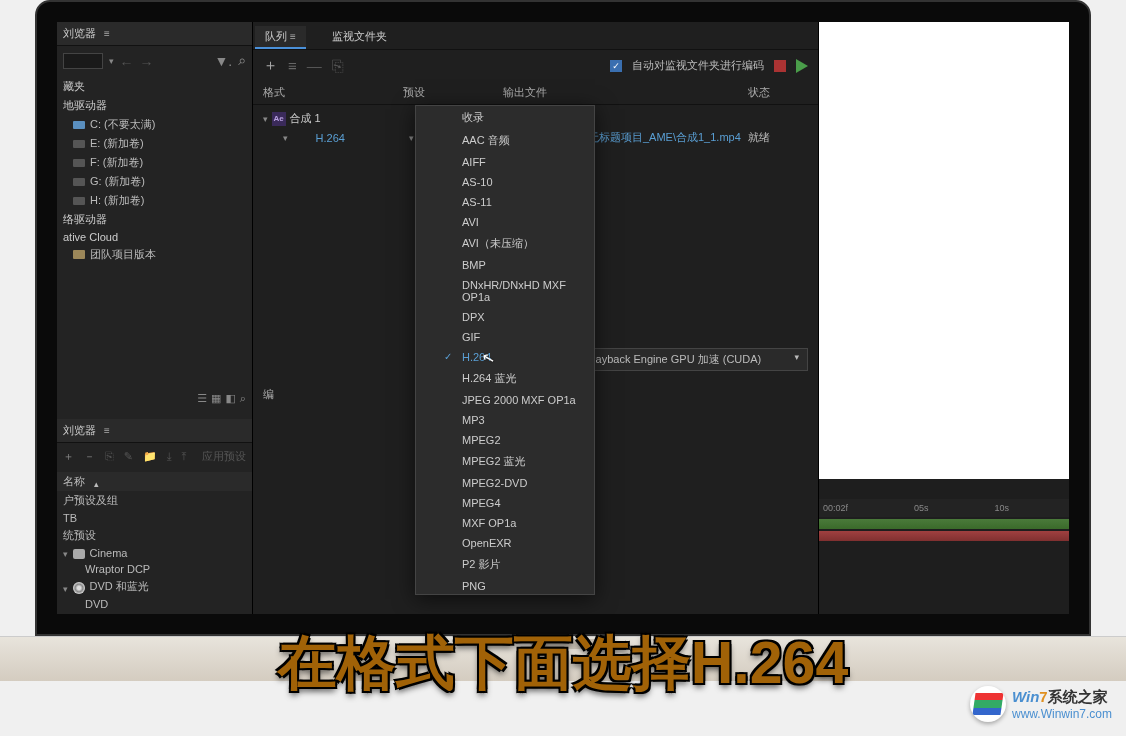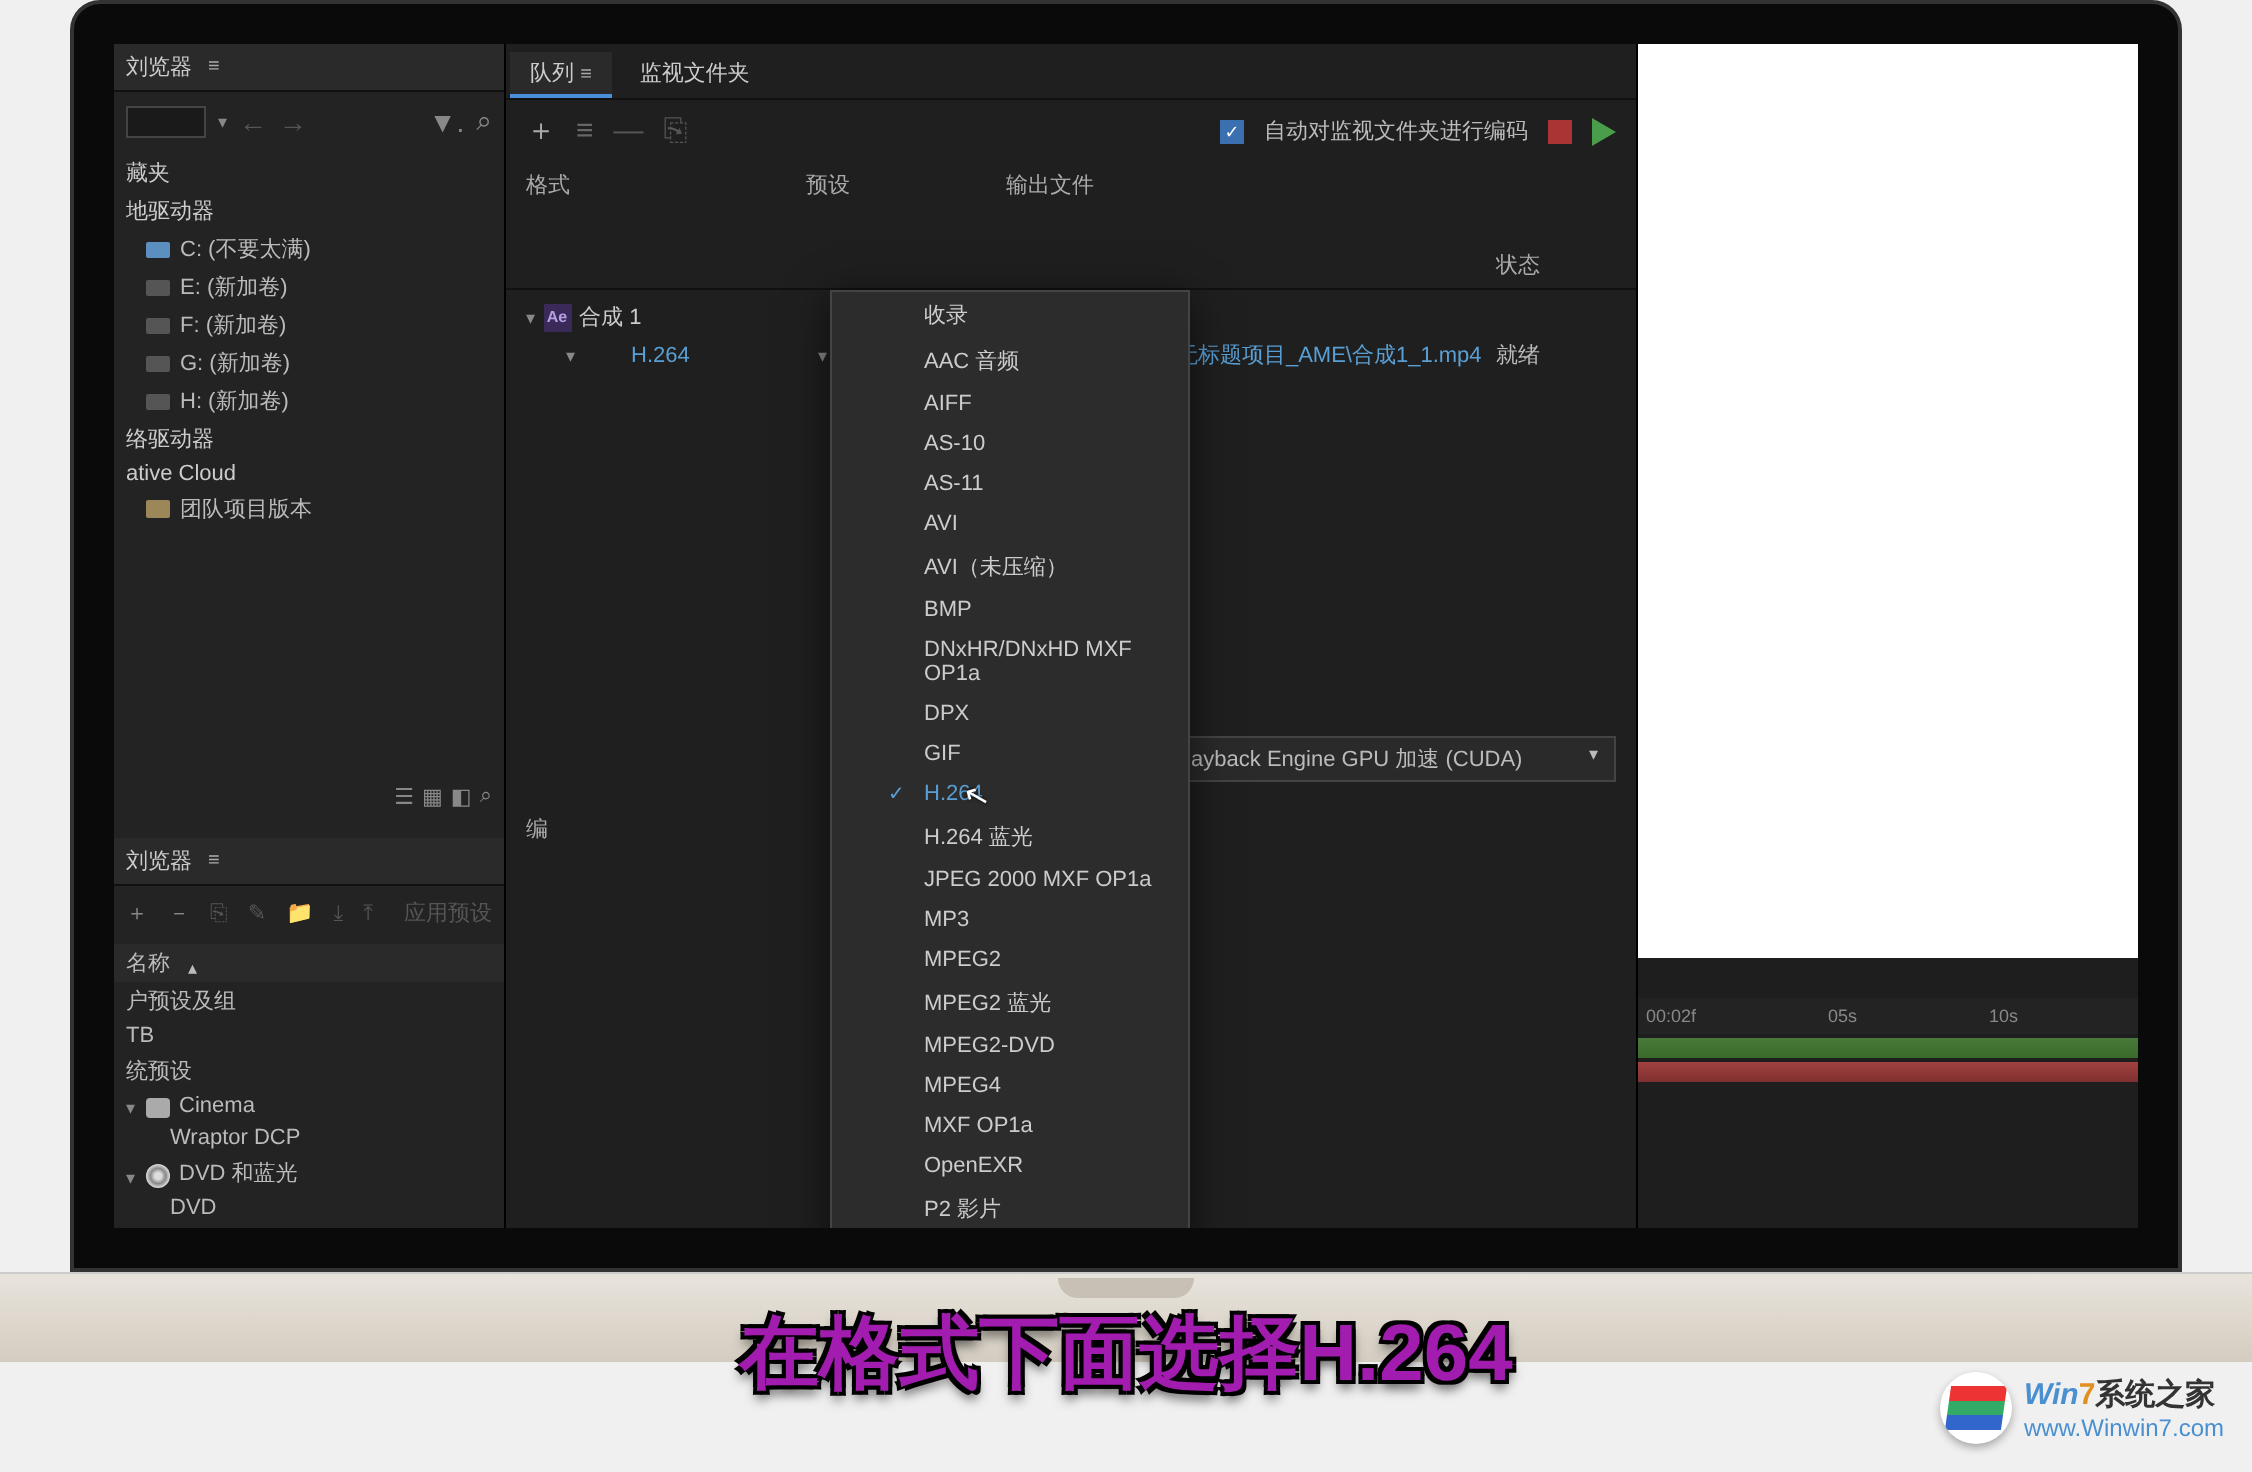--- a/index.html
+++ b/index.html
@@ -59,37 +59,37 @@
   .panel-sep { height: 10px; }
   
   .preset-list { padding: 2px 0; }
   .preset-row { display: flex; align-items: flex-end; padding: 2px 6px; font-size: 11px; color: #bbb; gap: 5px; }
   .twisty { color: #888; font-size: 9px; }
   .dvd-icon { width: 12px; height: 12px; border-radius: 50%; background: radial-gradient(#ddd 20%, #888 45%, #ddd 70%); }
   .camera-icon-sm { width: 12px; height: 10px; background: #aaa; border-radius: 2px; }
   
   
   .center-panel { flex: 1; background: #1f1f1f; display: flex; flex-direction: column; border-left: 1px solid #000; border-right: 1px solid #000; }
-  .tabs { display: flex; padding: 4px 2px 0 2px; gap: 4px; border-bottom: 1px solid #111; }
+  .tabs { display: flex; padding: 4px 2px 0 2px; gap: 16px; border-bottom: 1px solid #111; }
   .tab { padding: 3px 10px; font-size: 11px; color: #ccc; }
   .tab.active { background: #2a2a2a; border-bottom: 2px solid #4a90d9; }
   
   .queue-toolbar { display: flex; align-items: center; padding: 6px 10px; gap: 10px; }
   .qt-btn { color: #aaa; font-size: 15px; cursor: pointer; }
   .qt-spacer { flex: 1; }
   .qt-check { width: 12px; height: 12px; background: #3a6fb0; display: inline-flex; align-items: center; justify-content: center; color: #fff; font-size: 9px; }
   .qt-label { font-size: 11px; }
   .qt-stop { width: 12px; height: 12px; background: #a33; }
   .qt-play { width: 0; height: 0; border-left: 12px solid #4a9d4a; border-top: 7px solid transparent; border-bottom: 7px solid transparent; }
   
   .columns { display: flex; padding: 4px 10px; font-size: 11px; color: #aaa; border-bottom: 1px solid #111; }
   .col-format { width: 140px; }
   .col-preset { width: 100px; }
   .col-output { flex: 1; }
-  .col-status { width: 60px; margin-top: 40px; }
+  .col-status { width: 60px; }
   
   .queue-body { flex: 1; position: relative; padding: 4px 0; }
   .queue-row { display: flex; align-items: center; padding: 2px 10px; font-size: 11px; }
   .q-twisty { color: #888; font-size: 9px; margin-right: 4px; }
   .ae-badge { width: 14px; height: 14px; background: #3a2a5a; color: #b8a0e0; font-size: 8px; display: inline-flex; align-items: center; justify-content: center; font-weight: bold; margin-right: 4px; }
   .q-comp-name { color: #ccc; }
   .q-format-link { color: #5a9fd4; margin-left: 24px; position: relative; }
   .q-dropdown-v { color: #888; font-size: 9px; margin-left: 6px; }
   .q-preset-link { color: #5a9fd4; }
   .q-output-link { color: #5a9fd4; }
@@ -128,23 +128,23 @@
   .tl-ruler { height: 18px; background: #232323; display: flex; align-items: center; padding: 0 4px; font-size: 9px; color: #888; gap: 66px; }
   .tl-track { height: 10px; margin-top: 2px; }
   .tl-track.green { background: linear-gradient(#4a7a3a, #3a6a2a); }
   .tl-track.red { background: linear-gradient(#a04040, #803030); }
   
   
   .caption-overlay {
     position: absolute;
     bottom: 32px; left: 0; right: 0;
     text-align: center;
-    font-size: 40px;
+    font-size: 59px;
     font-weight: bold;
-    color: #a21caf;
+    color: #a16207;
     text-shadow: -2px -2px 0 #000, 2px -2px 0 #000, -2px 2px 0 #000, 2px 2px 0 #000, 0 4px 6px rgba(0,0,0,.7);
     z-index: 200;
   }
   
   
   .watermark {
     position: absolute;
     bottom: 14px; right: 14px;
     display: flex; align-items: center; gap: 6px;
     z-index: 200;

